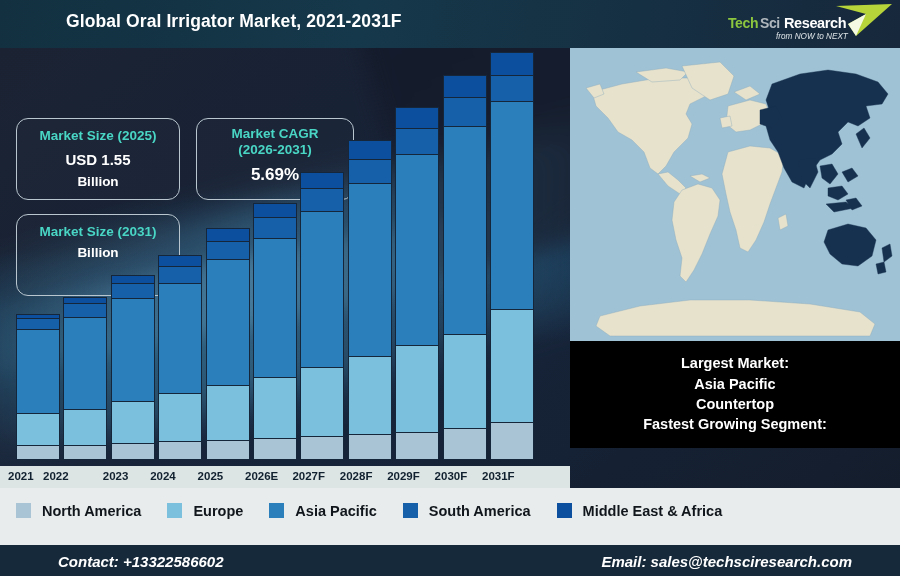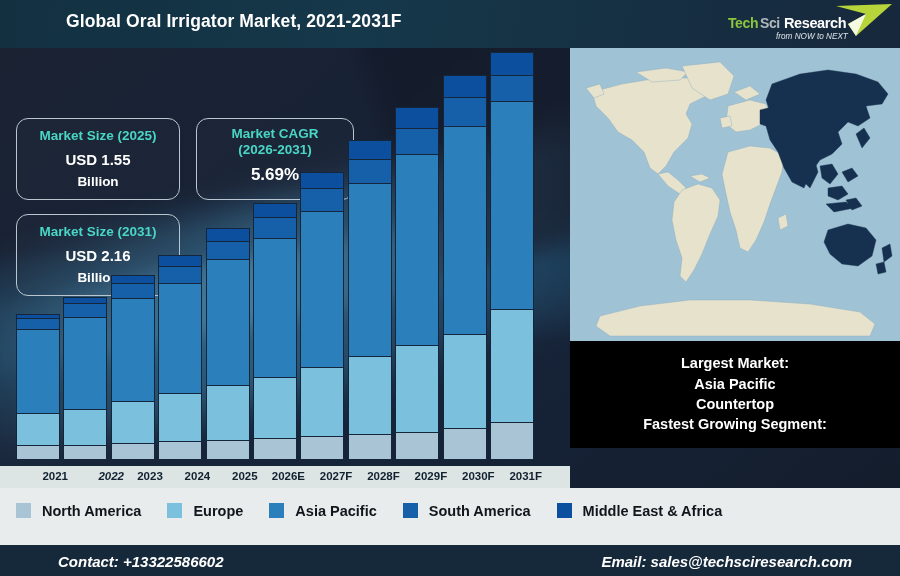--- a/index.html
+++ b/index.html
@@ -75,21 +75,21 @@
   .bars { position:absolute; left:0; bottom:28px; width:570px; height:392px; }
   .bar-col {
     position:absolute; bottom:0; width:44px;
     display:flex; flex-direction:column; justify-content:flex-end;
   }
   .seg { width:100%; border:0.7px solid #16263a; border-bottom:none; }
   .seg:last-child { border-bottom:0.7px solid #16263a; }
 
   .xaxis { position:absolute; left:0; bottom:0; width:570px; height:28px; }
   .xtick {
-    position:absolute; bottom:6px; width:60px; text-align:right;
+    position:absolute; bottom:6px; width:60px; text-align:left;
     font-size:11.5px; font-weight:bold; color:#11212f;
   }
   .axis-strip {
     position:absolute; left:0; bottom:0; width:570px; height:22px;
     background:#dde4e4;
   }
 
   
   .mapbox {
     position:absolute; left:570px; top:48px; width:330px; height:293px;
@@ -157,21 +157,20 @@
     </div>
 
     <div class="statbox" id="box-cagr">
       <div class="stat-label">Market CAGR</div>
       <div class="stat-label">(2026-2031)</div>
       <div class="stat-value">5.69%</div>
     </div>
 
     <div class="statbox" id="box-size2031">
       <div class="stat-label">Market Size (2031)</div>
-      <div class="stat-value">USD 2.16</div>
       <div class="stat-unit">Billion</div>
     </div>
 
     <div class="chart">
       <div class="bars" id="bars-layer">
           <div class="bar-col" style="left: 16px; height: 146px;">
             <div class="seg" style="height: 3%; background: rgb(12, 79, 158);"></div>
             <div class="seg" style="height: 7.1%; background: rgb(21, 96, 168);"></div>
             <div class="seg" style="height: 57.6%; background: rgb(43, 128, 187);"></div>
             <div class="seg" style="height: 22.2%; background: rgb(123, 192, 221);"></div>
@@ -244,21 +243,21 @@
             <div class="seg" style="height: 5.6%; background: rgb(12, 79, 158);"></div>
             <div class="seg" style="height: 6.5%; background: rgb(21, 96, 168);"></div>
             <div class="seg" style="height: 50.9%; background: rgb(43, 128, 187);"></div>
             <div class="seg" style="height: 27.8%; background: rgb(123, 192, 221);"></div>
             <div class="seg" style="height: 9.3%; background: rgb(169, 196, 212);"></div>
           </div>
         </div>
       <div class="axis-strip"></div>
       <div class="xaxis" id="xaxis-layer">
           <div class="xtick" style="left: 8px;">2021</div>
-          <div class="xtick" style="left: 64px; font-style: italic;">2022</div>
+          <div class="xtick" style="left: 43px;">2022</div>
           <div class="xtick" style="left: 102.8px;">2023</div>
           <div class="xtick" style="left: 150.2px;">2024</div>
           <div class="xtick" style="left: 197.6px;">2025</div>
           <div class="xtick" style="left: 245px;">2026E</div>
           <div class="xtick" style="left: 292.4px;">2027F</div>
           <div class="xtick" style="left: 339.8px;">2028F</div>
           <div class="xtick" style="left: 387.2px;">2029F</div>
           <div class="xtick" style="left: 434.6px;">2030F</div>
           <div class="xtick" style="left: 482px;">2031F</div>
         </div>

